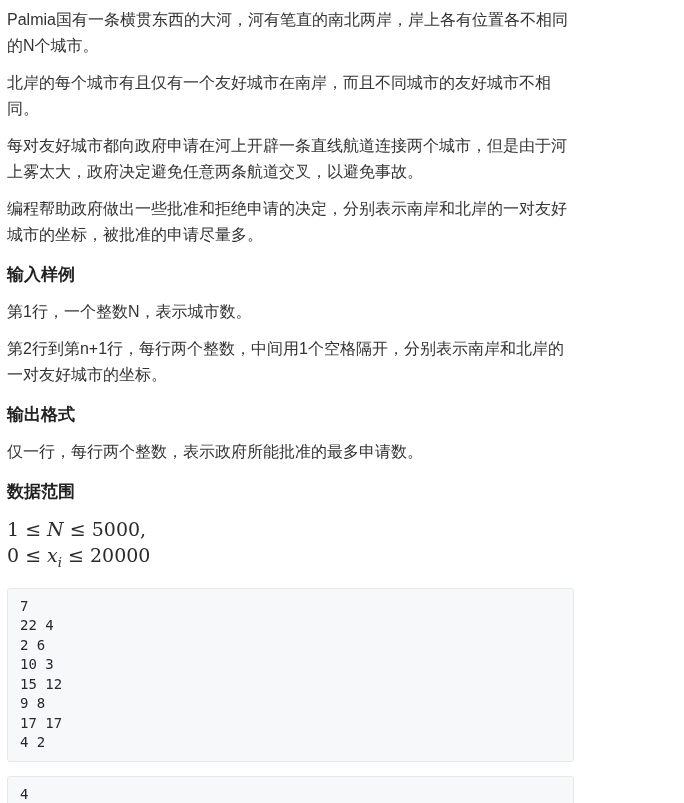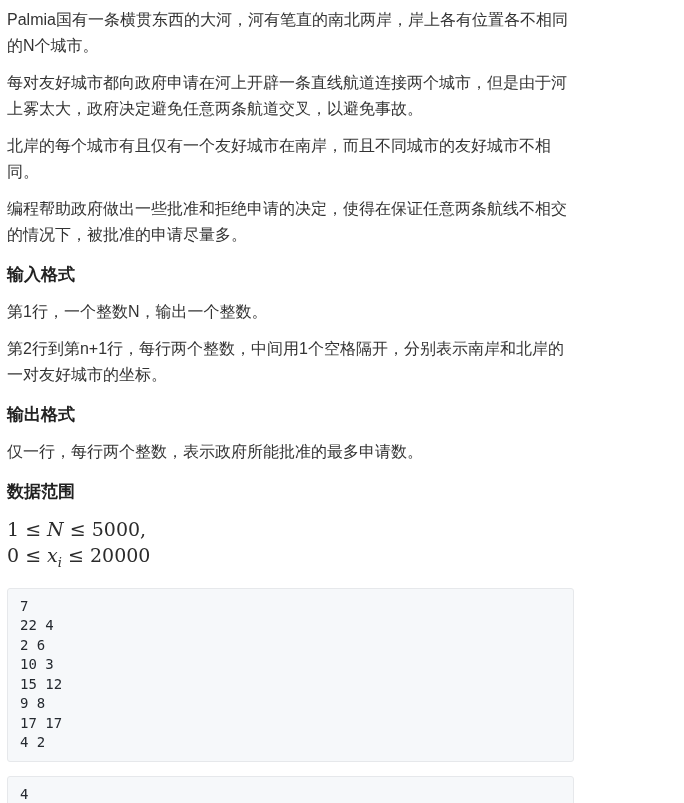--- a/index.html
+++ b/index.html
@@ -58,26 +58,26 @@
     color: #24292f;
     white-space: pre;
   }
 </style>
 </head>
 <body>
 
 <div class="page">
 
   <p class="body-text">Palmia国有一条横贯东西的大河，河有笔直的南北两岸，岸上各有位置各不相同的N个城市。</p>
+  <p class="body-text">北岸的每个城市有且仅有一个友好城市在南岸，而且不同城市的友好城市不相同。</p>
   <p class="body-text">每对友好城市都向政府申请在河上开辟一条直线航道连接两个城市，但是由于河上雾太大，政府决定避免任意两条航道交叉，以避免事故。</p>
-  <p class="body-text">北岸的每个城市有且仅有一个友好城市在南岸，而且不同城市的友好城市不相同。</p>
-  <p class="body-text">编程帮助政府做出一些批准和拒绝申请的决定，使得在保证任意两条航线不相交的情况下，被批准的申请尽量多。</p>
+  <p class="body-text">编程帮助政府做出一些批准和拒绝申请的决定，分别表示南岸和北岸的一对友好城市的坐标，被批准的申请尽量多。</p>
 
-  <h4 class="sec-heading">输入格式</h4>
-  <p class="body-text">第1行，一个整数N，输出一个整数。</p>
+  <h4 class="sec-heading">输入样例</h4>
+  <p class="body-text">第1行，一个整数N，表示城市数。</p>
   <p class="body-text">第2行到第n+1行，每行两个整数，中间用1个空格隔开，分别表示南岸和北岸的一对友好城市的坐标。</p>
 
   <h4 class="sec-heading">输出格式</h4>
   <p class="body-text">仅一行，每行两个整数，表示政府所能批准的最多申请数。</p>
 
   <h4 class="sec-heading">数据范围</h4>
   <div class="math-block">
     <div class="math-line"><span>1 ≤ </span><span class="math-var">N</span><span> ≤ 5000,</span></div>
     <div class="math-line"><span>0 ≤ </span><span class="math-var">x</span><sub class="math-sub">i</sub><span> ≤ 20000</span></div>
   </div>

